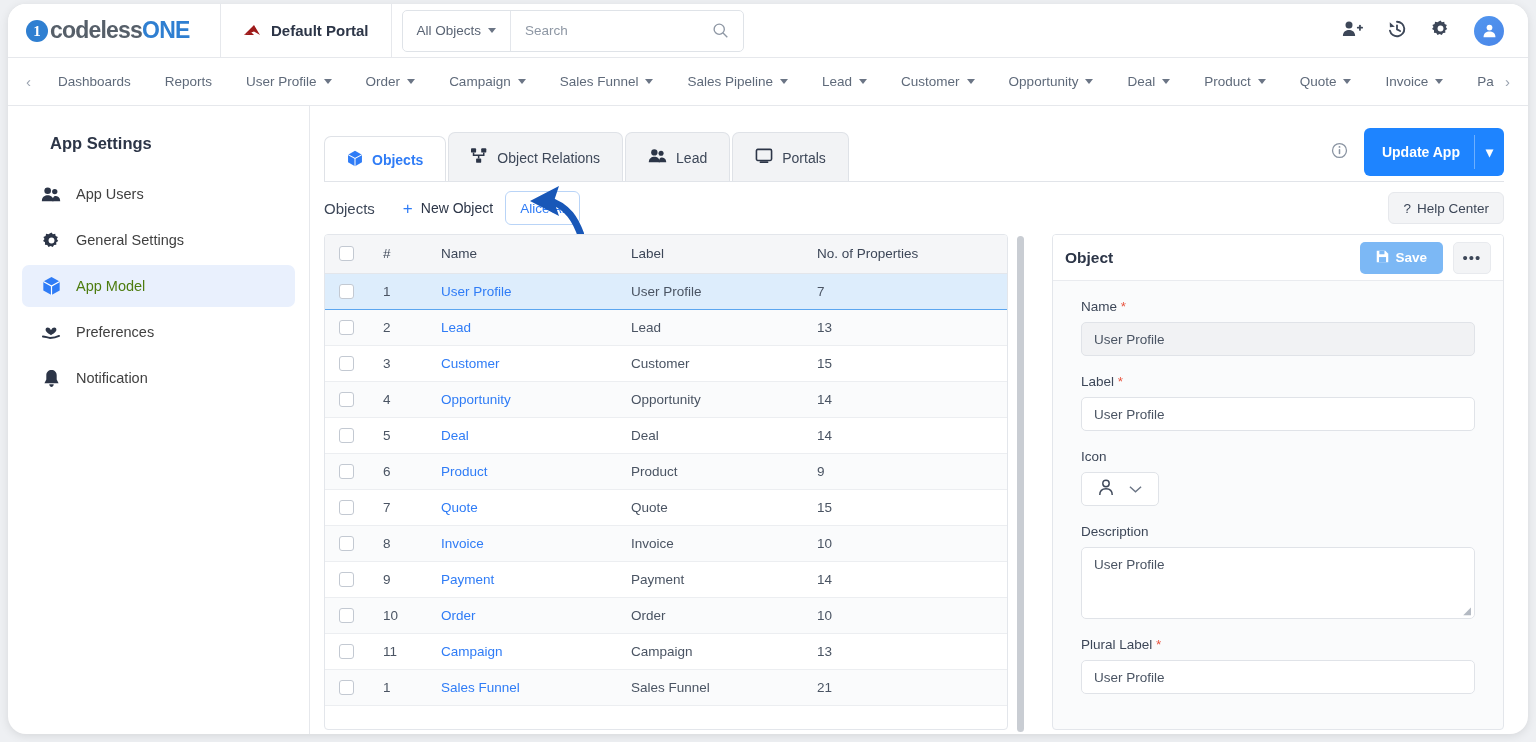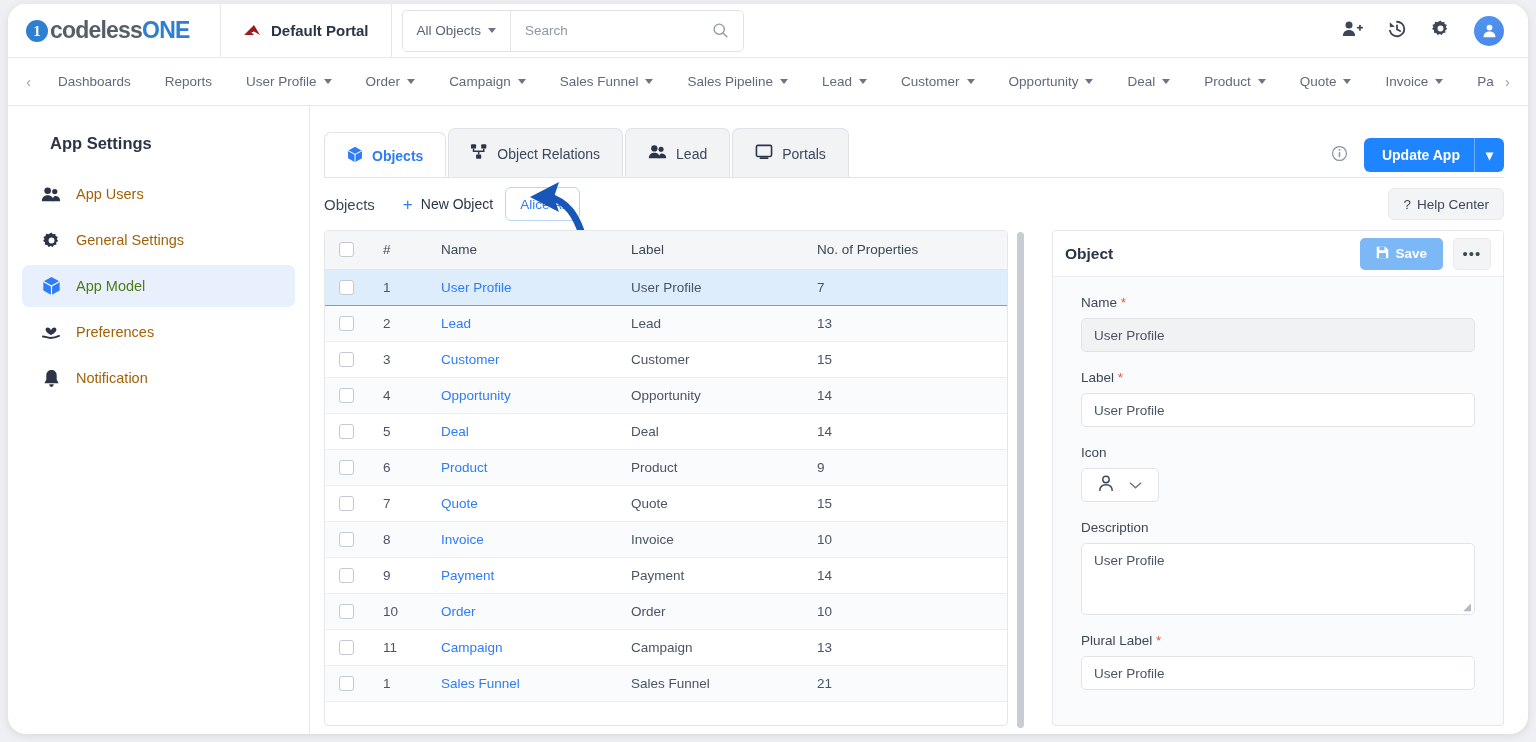--- a/index.html
+++ b/index.html
@@ -75,21 +75,21 @@
   }
   .nav-item.cut { overflow: hidden; max-width: 34px; padding-right: 0; }
 
   
   .body { position: absolute; top: 102px; left: 0; right: 0; bottom: 0; display: flex; }
   .sidebar { width: 302px; border-right: 1px solid #e6e8ec; padding: 22px 14px 0 14px; flex: 0 0 auto; }
   .sidebar h2 { font-size: 16.5px; color: #2c3547; font-weight: bold; padding: 6px 0 20px 28px; }
   .side-item {
     display: flex; align-items: center; gap: 14px;
     height: 42px; padding: 0 18px; border-radius: 7px; margin-bottom: 4px;
-    font-size: 14.5px; color: #a16207;
+    font-size: 14.5px; color: #404040;
   }
   .side-item.active { background: #e9f0fd; color: #4d7c0f; }
   .side-ic { width: 22px; display: flex; align-items: center; justify-content: center; }
 
   .content { flex: 1; padding: 22px 24px 0 14px; position: relative; overflow: hidden; }
 
   
   .tabs-row { display: flex; align-items: flex-end; position: relative; }
   .tabs { display: flex; align-items: flex-end; }
   .tab {
@@ -97,21 +97,21 @@
     height: 50px; padding: 0 22px; font-size: 14px; color: #3d4758;
     background: #f2f3f5; border: 1px solid #dfe2e7; border-bottom: none;
     border-radius: 7px 7px 0 0; margin-right: 2px;
   }
   .tab.active { background: #ffffff; color: #2f7cf6; font-weight: bold; height: 46px; }
   .tabs-line { position: absolute; left: 0; right: 0; bottom: 0; height: 1px; background: #e1e4e9; }
   .tabs-right { margin-left: auto; display: flex; align-items: center; gap: 16px; padding-bottom: 6px; }
   .info-ic { color: #8a94a2; }
   .update-btn {
     display: flex; align-items: center; background: #1e84ff; color: #fff;
-    border-radius: 6px; height: 34px; font-size: 14px; font-weight: bold;
+    border-radius: 6px; height: 48px; font-size: 14px; font-weight: bold;
     overflow: hidden;
   }
   .update-btn .lbl { padding: 0 14px 0 18px; }
   .update-btn .sep { width: 1px; height: 34px; background: rgba(255,255,255,0.35); }
   .update-btn .dd { padding: 0 11px; display: flex; align-items: center; }
 
   
   .toolbar { display: flex; align-items: center; height: 52px; position: relative; }
   .tb-title { font-size: 15px; color: #3d4758; margin-right: 28px; }
   .new-object { display: flex; align-items: center; gap: 8px; font-size: 14px; color: #2c3547; }

